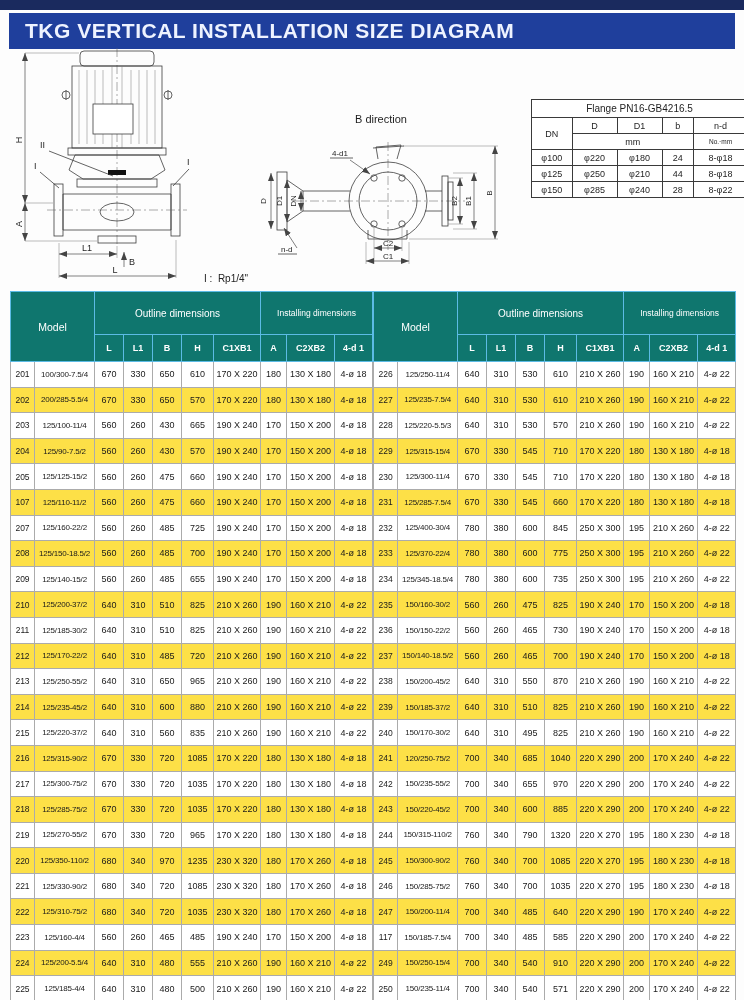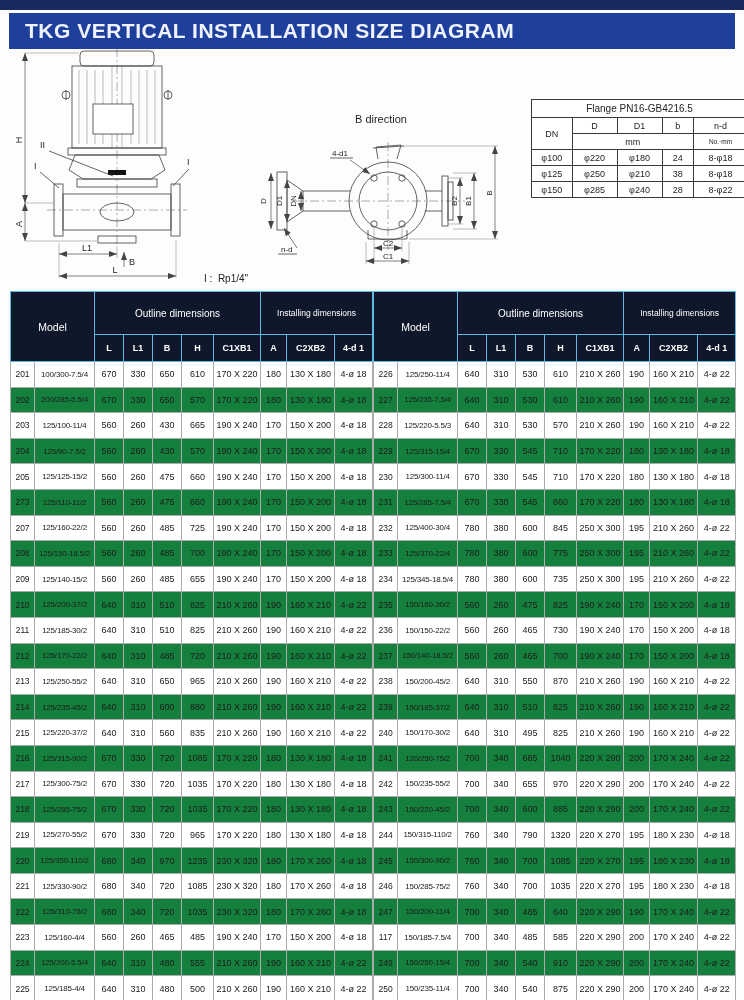--- a/index.html
+++ b/index.html
@@ -27,32 +27,32 @@
   
   .flange{position:absolute;left:531px;top:99px;border-collapse:collapse;table-layout:fixed;width:217px;background:#fff;}
   .flange th,.flange td{border:1px solid #3a3a3a;text-align:center;padding:0;height:15px;
                         font-size:9px;font-weight:normal;color:#1e1e1e;white-space:nowrap;}
   .flange .ttl{font-size:10px;height:17px;}
   .flange .small{font-size:6.5px;}
 
   
   .size-tables{position:absolute;left:10px;top:291px;display:flex;}
   table.size{border-collapse:collapse;table-layout:fixed;width:362px;border:1px solid #555;}
-  table.size th{background:#0f172a;color:#fff;border:1px solid #5cbbe5;padding:0;font-weight:normal;}
+  table.size th{background:#0f766e;color:#fff;border:1px solid #5cbbe5;padding:0;font-weight:normal;}
   table.size tr.group th{height:42px;}
   table.size tr.cols th{height:26px;font-size:9px;font-weight:bold;}
   th.gh1{font-size:10px;}
   th.gh2{font-size:8.5px;}
   th.mh{font-size:10.5px;padding-left:20px;}
   table.size td{border:1px solid #ababab;text-align:center;height:24.6px;padding:0;
                 font-size:9px;color:#1a1a1a;white-space:nowrap;overflow:hidden;}
   table.size td:nth-child(1){font-size:8.5px;}
   table.size td:nth-child(2){font-size:8px;letter-spacing:-.2px;}
   table.size tr.even{background:#ffffff;padding-left:20px;}
-  table.size tr.odd{background:#15803d;}
+  table.size tr.odd{background:#fde047;}
 </style>
 </head>
 <body>
 
 <div class="page">
   <div class="top-strip"></div>
   <div class="title-bar">
     <span>TKG VERTICAL INSTALLATION SIZE DIAGRAM</span>
   </div>
 
@@ -230,21 +230,21 @@
           <td>φ100</td>
           <td>φ220</td>
           <td>φ180</td>
           <td>24</td>
           <td>8-φ18</td>
         </tr>
         <tr class="odd">
           <td>φ125</td>
           <td>φ250</td>
           <td>φ210</td>
-          <td>38</td>
+          <td>44</td>
           <td>8-φ18</td>
         </tr>
         <tr class="even">
           <td>φ150</td>
           <td>φ285</td>
           <td>φ240</td>
           <td>28</td>
           <td>8-φ22</td>
         </tr>
       </tbody>
@@ -336,21 +336,21 @@
             <td>560</td>
             <td>260</td>
             <td>475</td>
             <td>660</td>
             <td>190 X 240</td>
             <td>170</td>
             <td>150 X 200</td>
             <td>4-ø 18</td>
           </tr>
           <tr class="odd">
-            <td>273</td>
+            <td>107</td>
             <td>125/110-11/2</td>
             <td>560</td>
             <td>260</td>
             <td>475</td>
             <td>660</td>
             <td>190 X 240</td>
             <td>170</td>
             <td>150 X 200</td>
             <td>4-ø 18</td>
           </tr>
@@ -903,21 +903,21 @@
             <td>200</td>
             <td>170 X 240</td>
             <td>4-ø 22</td>
           </tr>
           <tr class="even">
             <td>250</td>
             <td>150/235-11/4</td>
             <td>700</td>
             <td>340</td>
             <td>540</td>
-            <td>875</td>
+            <td>571</td>
             <td>220 X 290</td>
             <td>200</td>
             <td>170 X 240</td>
             <td>4-ø 22</td>
           </tr>
         </tbody>
     </table>
   </div>
 </div>
 

